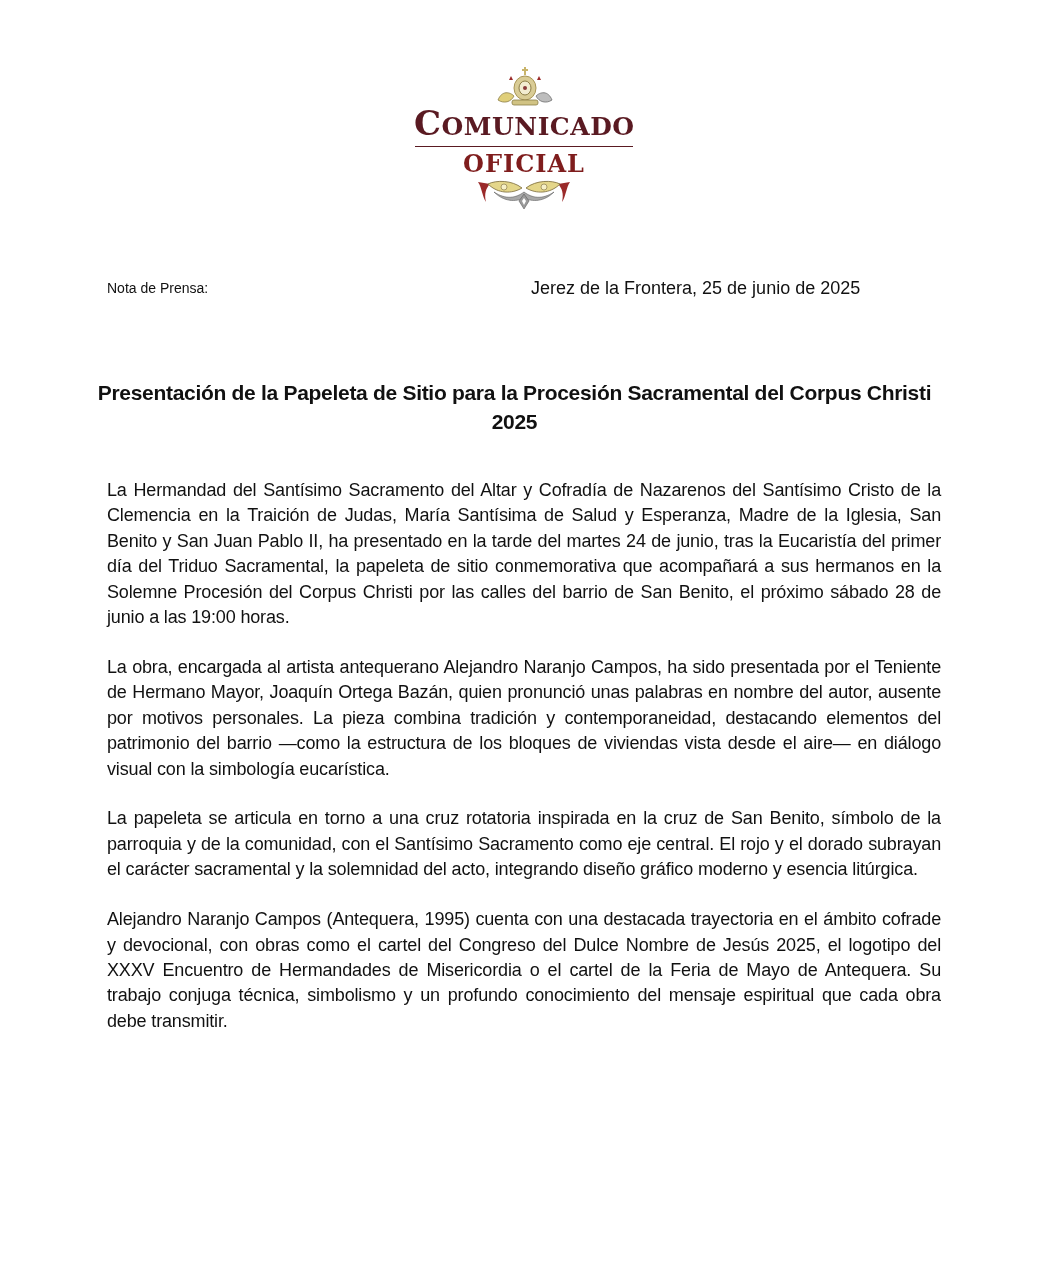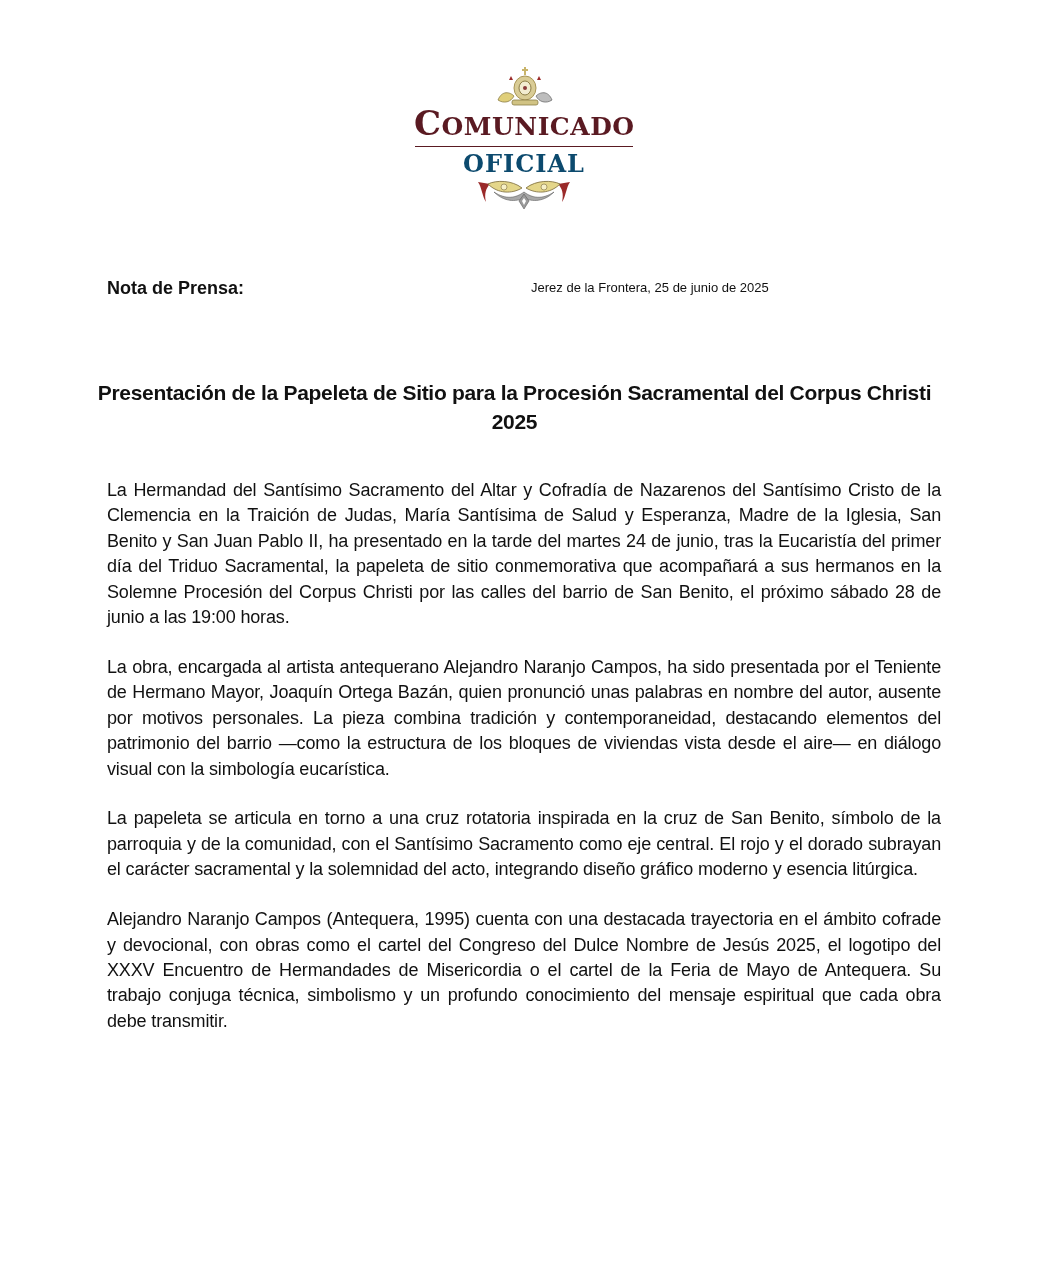--- a/index.html
+++ b/index.html
@@ -61,46 +61,46 @@
     }
     .logo-sub {
       position: absolute;
       left: 0;
       top: 86px;
       width: 220px;
       text-align: center;
       font-family: "DejaVu Serif", "Liberation Serif", serif;
       font-weight: bold;
       font-size: 24px;
-      color: #0c4a6e;
+      color: #7f1d1d;
       letter-spacing: 1px;
       line-height: 1;
     }
     .logo-bottom-ornament {
       position: absolute;
       left: 60px;
       top: 112px;
       width: 100px;
       height: 32px;
     }
 
     
     .press-label {
       position: absolute;
       left: 107px;
       top: 277px;
-      font-size: 18px;
-      font-weight: bold;
+      font-size: 14px;
+      font-weight: normal;
       line-height: 22px;
     }
     .press-date {
       position: absolute;
       left: 531px;
       top: 277px;
-      font-size: 13px;
+      font-size: 18px;
       line-height: 22px;
     }
 
     
     .doc-title {
       position: absolute;
       left: 97px;
       top: 378px;
       width: 835px;
       text-align: center;

